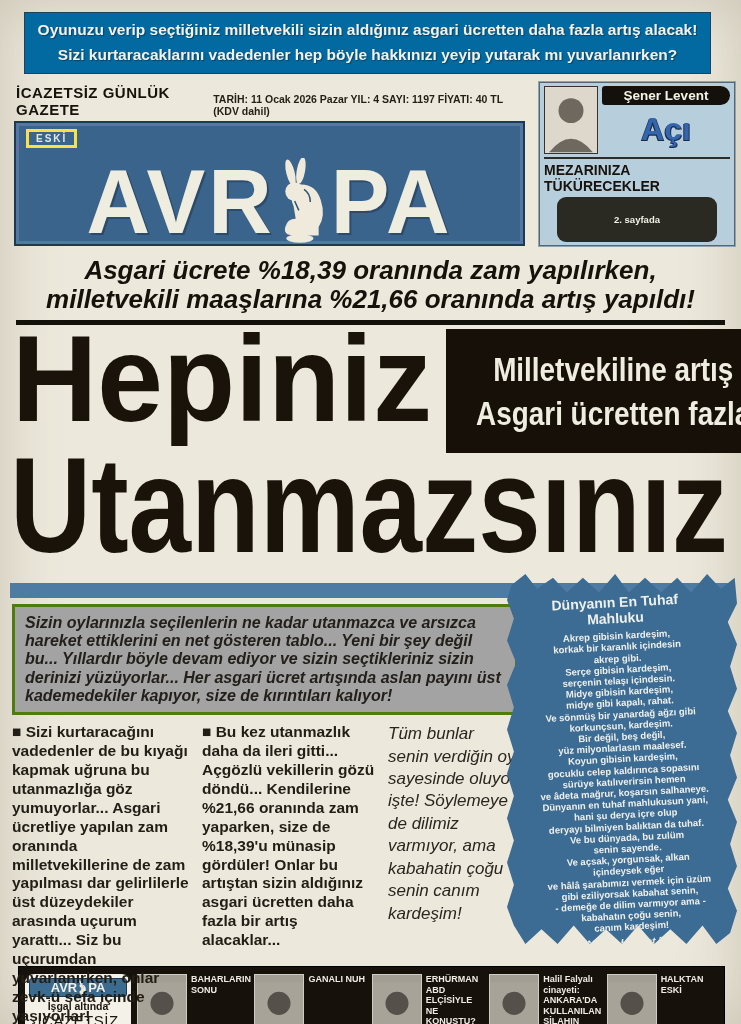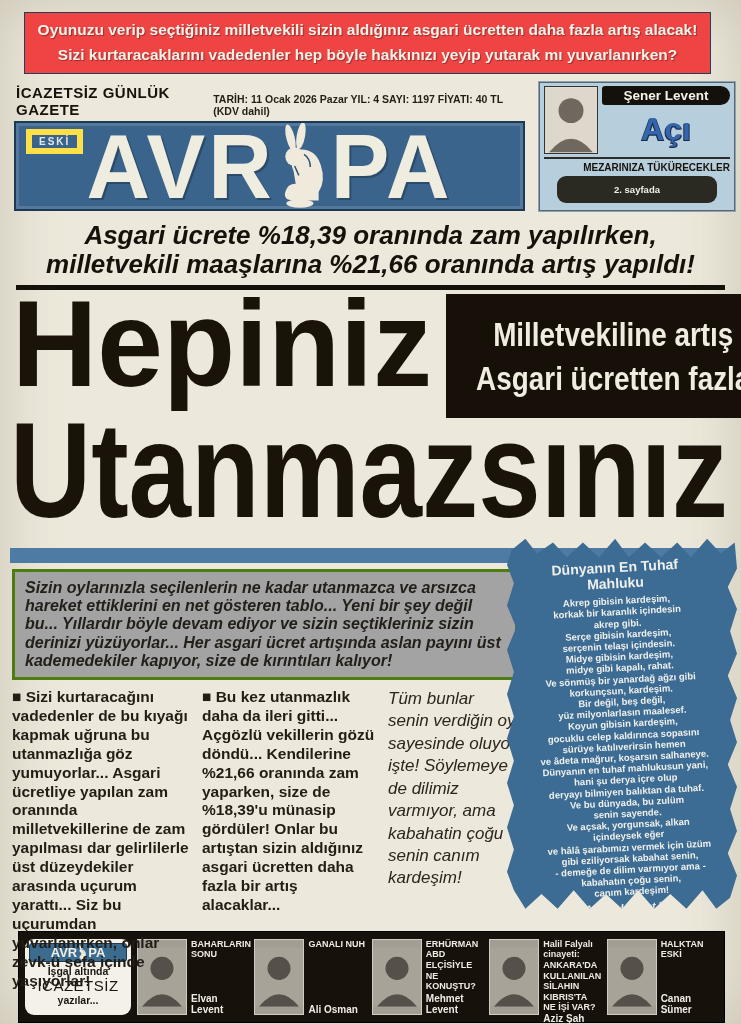--- a/index.html
+++ b/index.html
@@ -1,54 +1,54 @@
 <!DOCTYPE html>
 <html><head>
 <meta charset="utf-8">
 <style>
   html,body{margin:0;padding:0;background:#c9c4b4;}
   .page{position:relative;width:741px;height:1024px;overflow:hidden;
     background:#ece8db;font-family:"Liberation Sans",sans-serif;color:#191309;
     box-shadow:inset 0 0 60px rgba(115,105,80,.28);}
   
-  .top-banner{margin:12px 30px 6px 24px;background:#ef4444;border:1px solid #20405c;
+  .top-banner{margin:12px 30px 6px 24px;background:#0369a1;border:1px solid #20405c;
     color:#f4f2e8;text-align:center;font-weight:bold;font-size:15.5px;line-height:1.6;
     padding:5px 4px;text-shadow:1px 1px 1px rgba(0,0,0,.35);}
   
   .upper{display:flex;align-items:stretch;padding:0 6px 0 14px;gap:14px;margin-top:8px;}
   .upper-left{flex:1;display:flex;flex-direction:column;}
   .header-row{display:flex;justify-content:space-between;align-items:flex-end;padding:2px 2px 3px 2px;}
   .motto{font-weight:bold;font-size:15px;letter-spacing:.5px;color:#17120b;}
   .dateline{font-weight:bold;font-size:10.5px;color:#241e14;padding-bottom:1px;}
   .masthead{flex:1;position:relative;background:#3a648c;border:2px solid #1c3a55;
     box-shadow:inset 0 0 0 3px rgba(255,255,255,.14);display:flex;align-items:flex-end;
     justify-content:center;height:100px;}
   .eski{position:absolute;top:6px;left:10px;font-size:10px;font-weight:bold;color:#e3e8e2;
-    border:6px solid #fde047;padding:1px 7px;letter-spacing:2px;}
+    border:3px solid #fde047;padding:1px 7px;letter-spacing:2px;}
   .logo-text{font-weight:bold;font-size:88px;line-height:.92;color:#efece0;
     letter-spacing:3px;transform:scaleY(1.04);transform-origin:bottom;
     text-shadow:2px 2px 0 rgba(0,0,0,.25);}
   .rabbit{height:88px;width:48px;margin:0 4px -2px 4px;}
   
   .aci-box{width:186px;background:#b7cedd;border:1px solid #5a656e;outline:1px solid #8ea4b2;
     padding:3px 4px;display:flex;flex-direction:column;}
   .aci-top{display:flex;gap:4px;}
   .aci-photo{width:52px;height:66px;border:1px solid #333;background:#e3ded2;flex:none;}
   .aci-photo svg{display:block;width:100%;height:100%;}
   .aci-right{flex:1;display:flex;flex-direction:column;}
   .aci-namebar{background:#14110c;color:#f4f1e6;font-weight:bold;font-size:13.5px;
     text-align:center;border-radius:4px 12px 12px 4px;padding:2px 2px;}
   .aci-title{flex:1;display:flex;align-items:center;justify-content:center;
     font-weight:bold;font-size:32px;color:#3366ae;
     text-shadow:1px 1px 0 #1c2b45, -1px 1px 0 #1c2b45;}
   .aci-divider{border-top:2px solid #2c2c28;margin:3px 0 2px 0;}
-  .aci-headline{text-align:right;font-weight:bold;font-size:10px;line-height:1.15;
+  .aci-headline{text-align:left;font-weight:bold;font-size:14px;line-height:1.15;
     color:#17120b;padding:1px 0 3px 0;}
   .aci-pageref{background:#2a2a22;color:#f2efe4;font-weight:bold;font-size:9.5px;
-    text-align:center;border-radius:9px;width:86%;margin:0 auto;padding:8px 0;}
+    text-align:center;border-radius:9px;width:86%;margin:0 auto;padding:17px 0;}
   
   .subhead{margin-top:10px;text-align:center;font-weight:bold;font-style:italic;
     font-size:26px;line-height:1.12;color:#16110a;}
   .black-rule{height:5px;background:#14100a;margin:6px 16px 2px 16px;}
   
   .headline-row1{display:flex;align-items:stretch;padding:2px 8px 0 10px;height:124px;}
   .h1svg{flex:none;}
   .h1svg text,.h2svg text{font-family:"Liberation Sans",sans-serif;font-weight:bold;fill:#1a1309;}
   .side-box{flex:1;margin-left:8px;background:#171008;display:flex;flex-direction:column;
     justify-content:center;text-align:center;}

